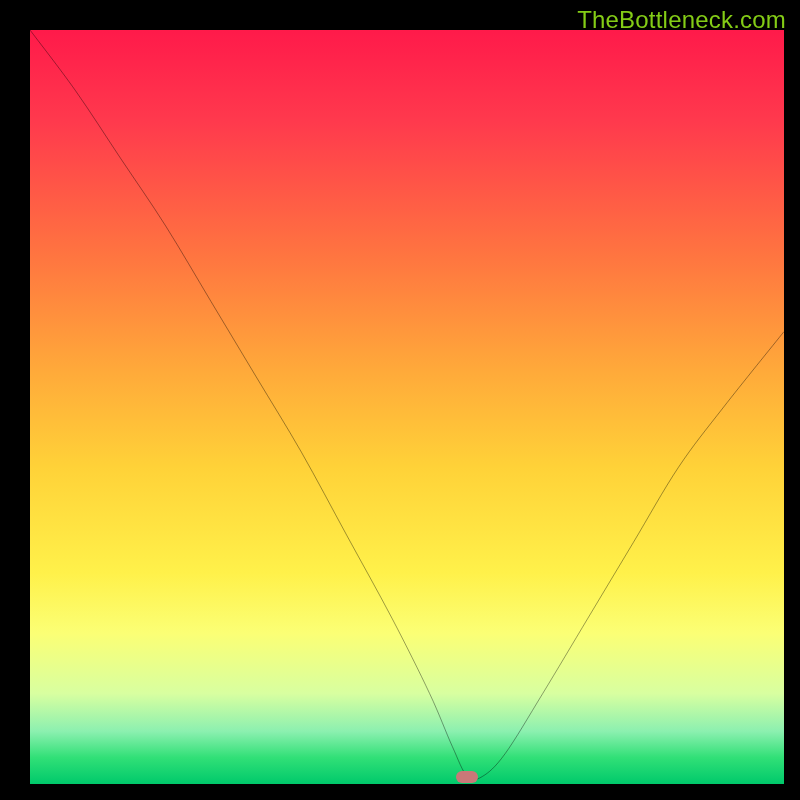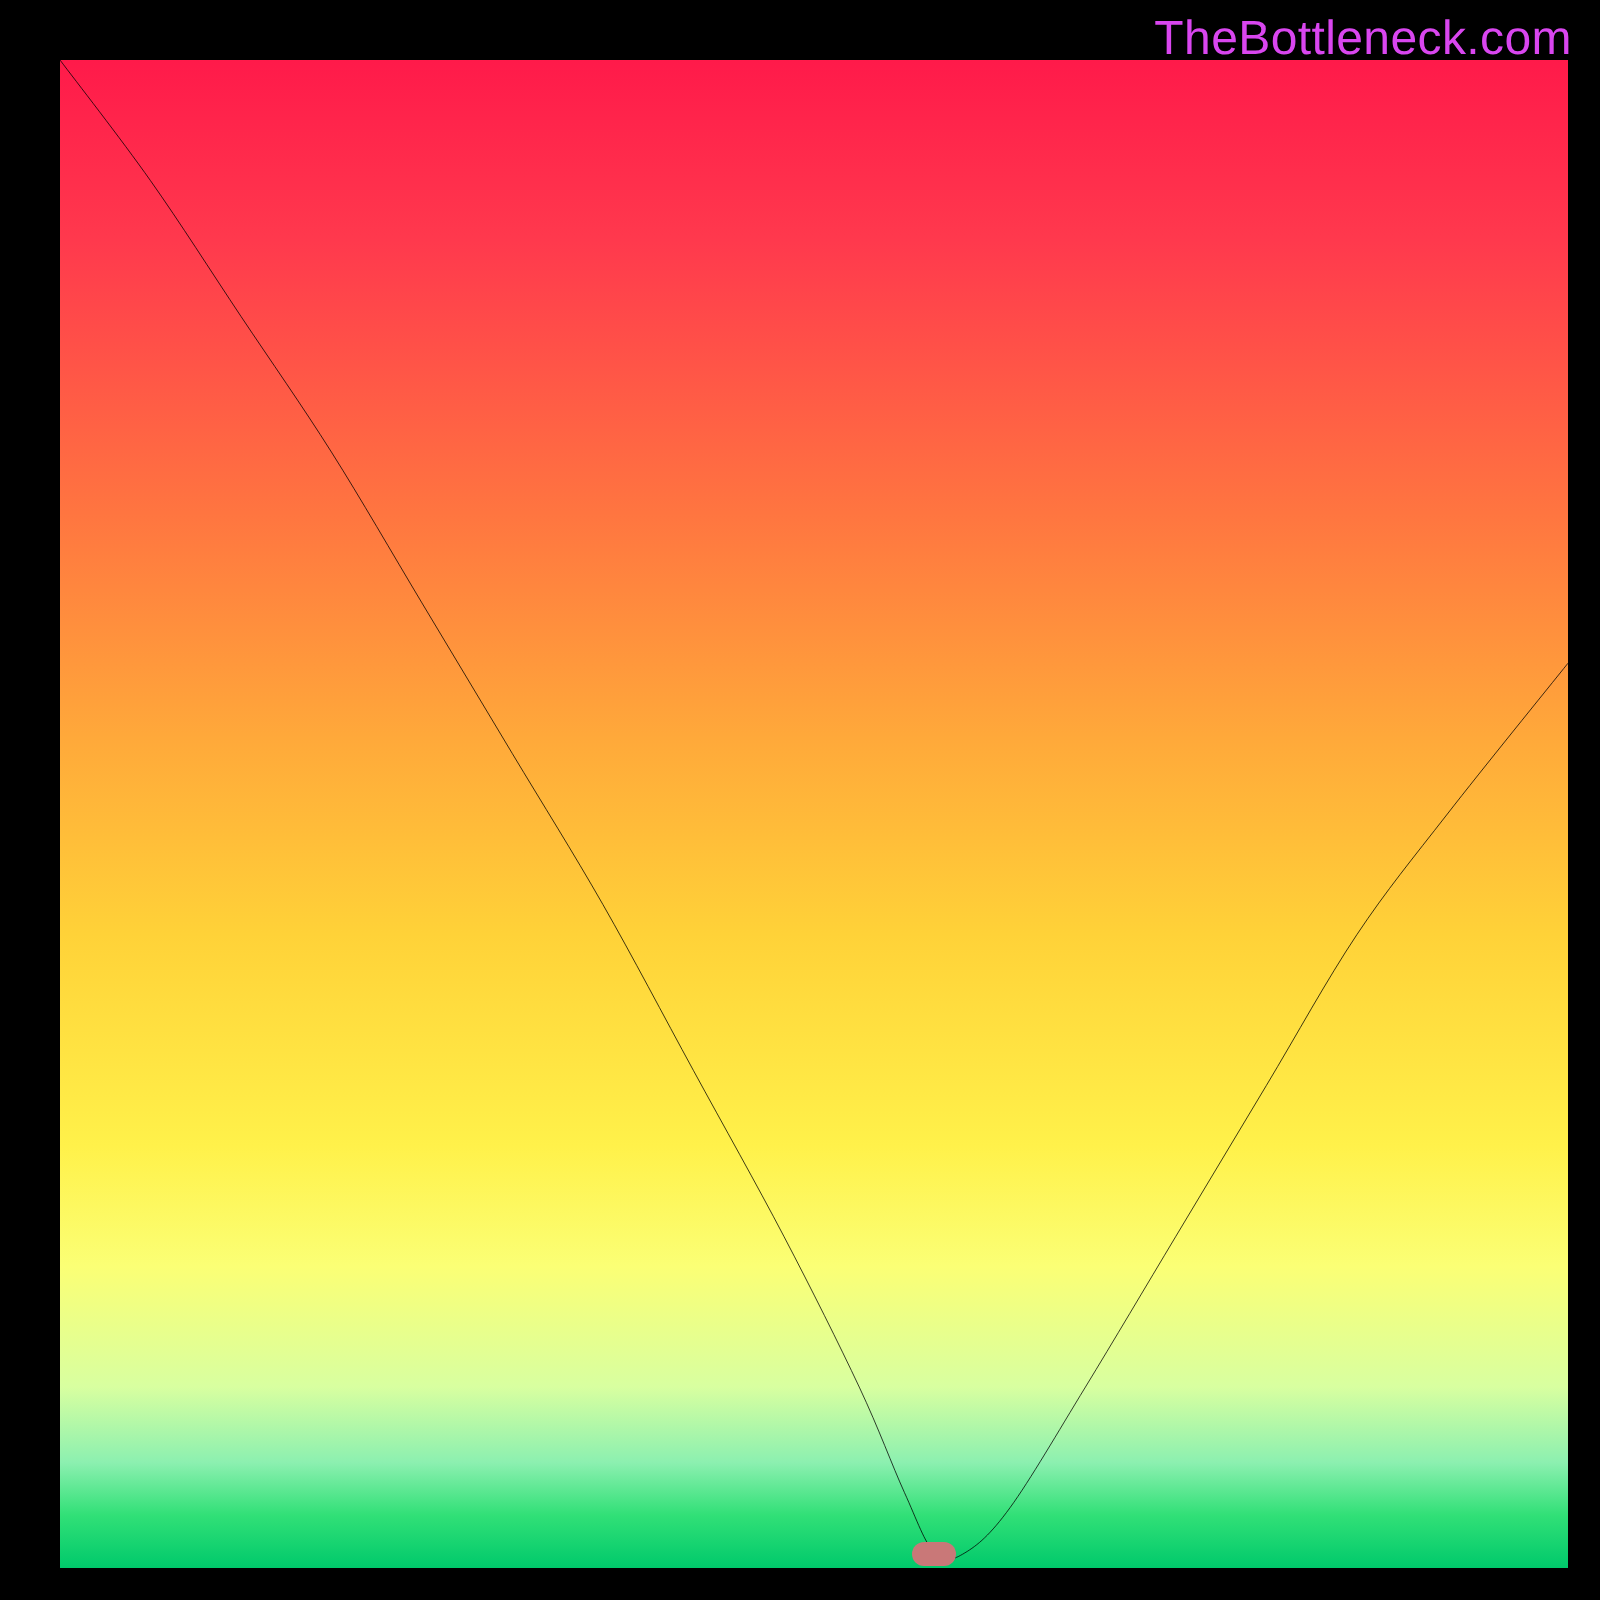--- a/index.html
+++ b/index.html
@@ -8,21 +8,21 @@
     background: #000;
     width: 800px;
     height: 800px;
     position: relative;
     font-family: Arial, Helvetica, sans-serif;
   }
   .watermark {
     position: absolute;
     top: 6px;
     right: 14px;
-    color: #d946ef;
+    color: #84cc16;
     font-size: 24px;
     font-weight: 500;
     z-index: 10;
     letter-spacing: 0.2px;
   }
   .plot-area {
     position: absolute;
     left: 30px;
     top: 30px;
     width: 754px;

